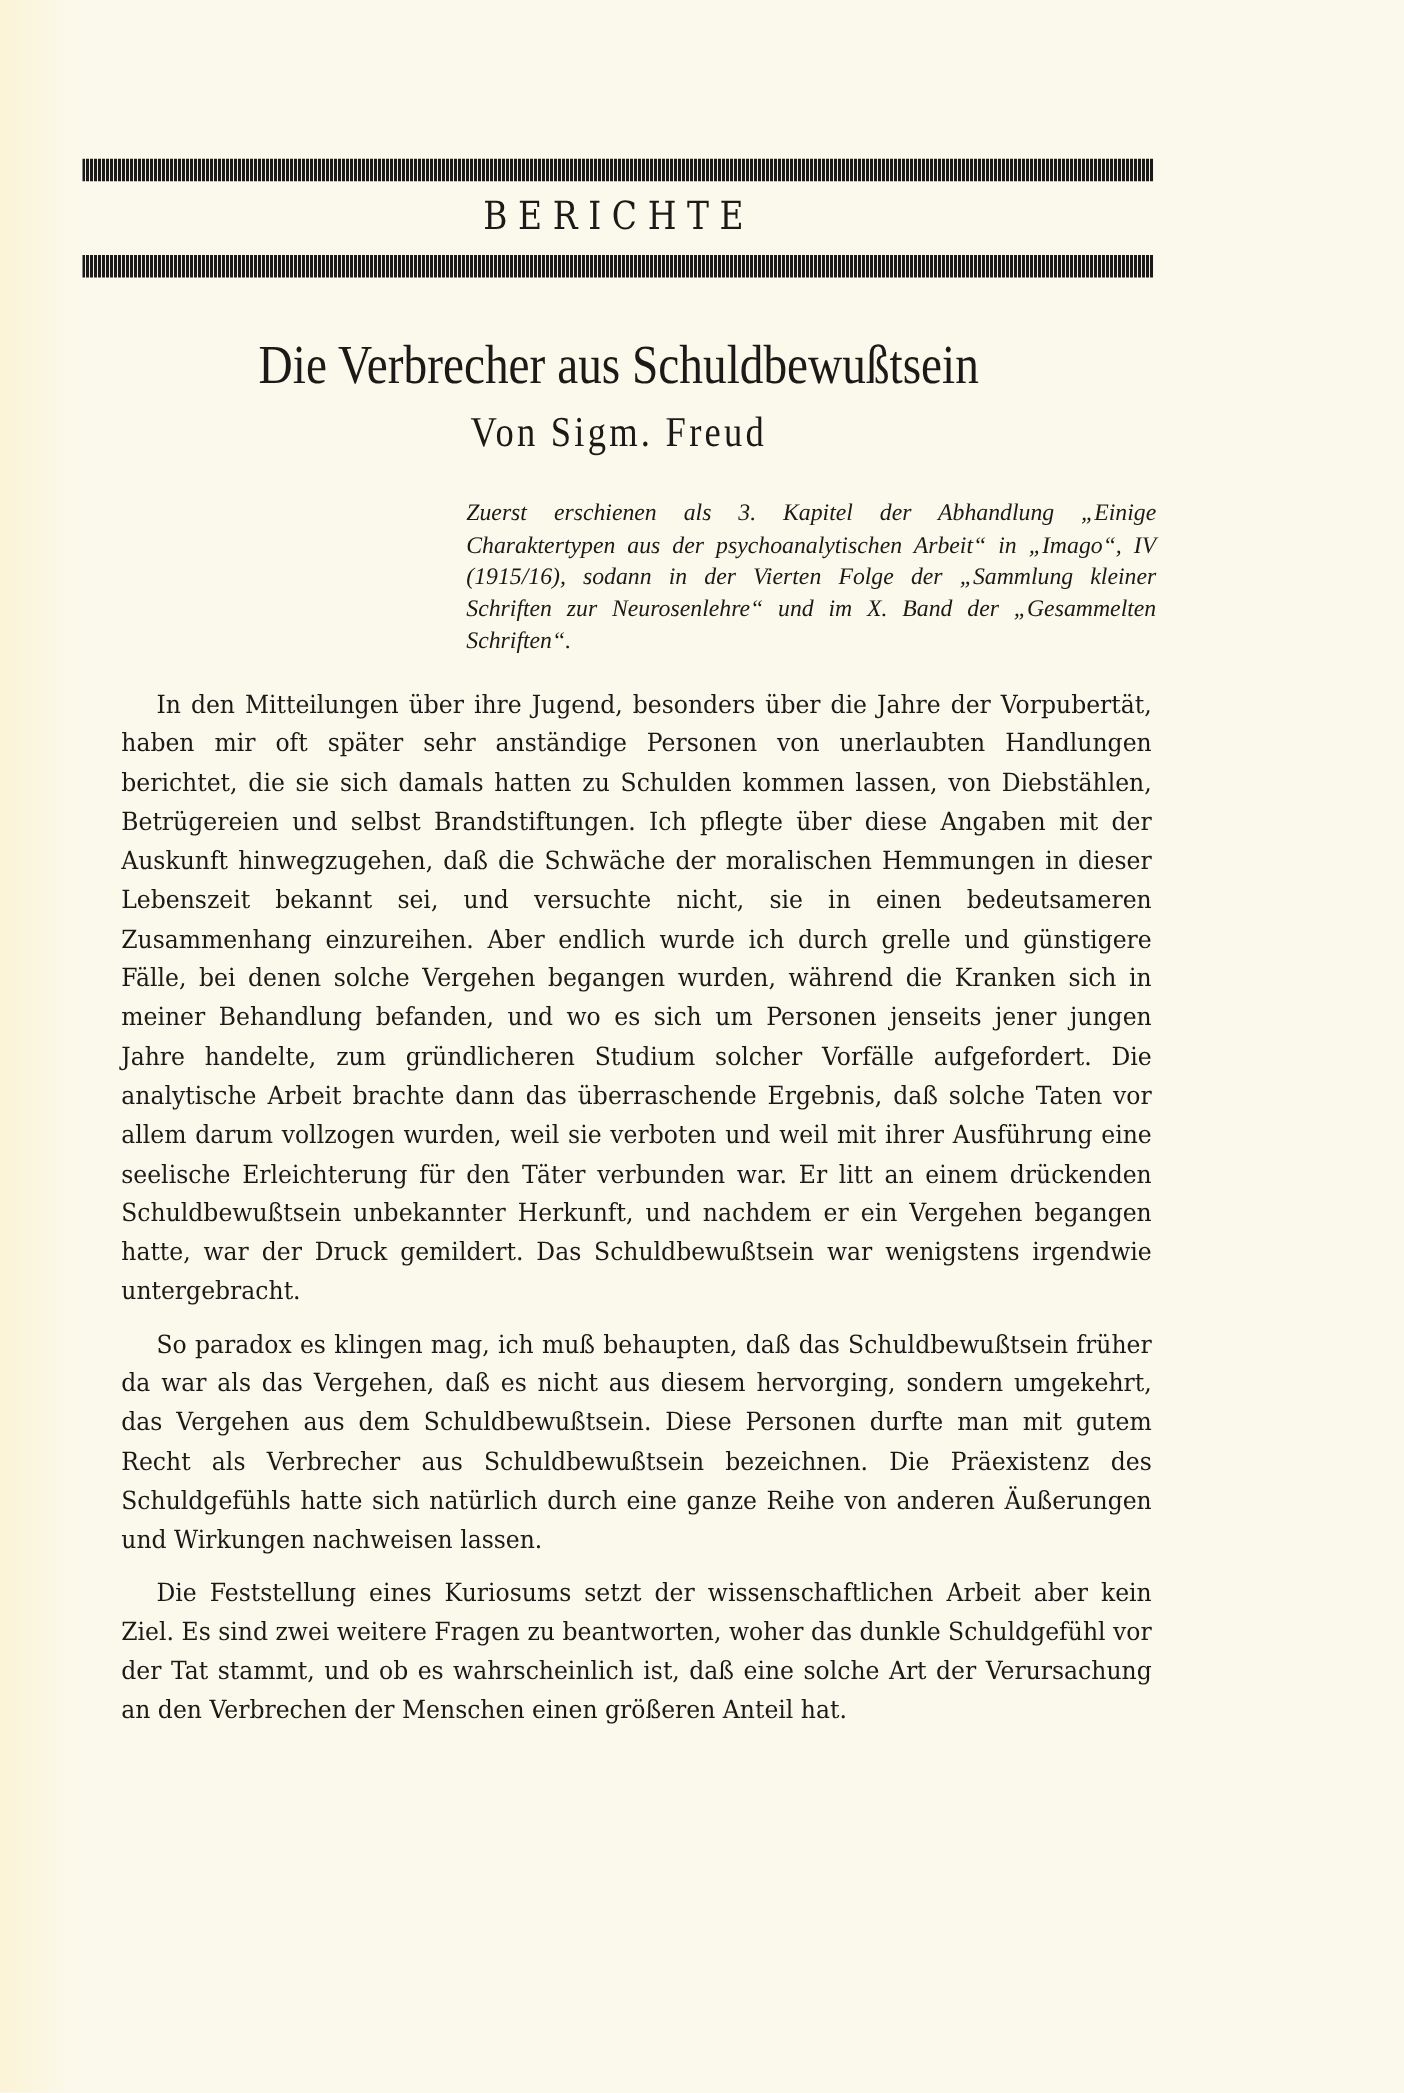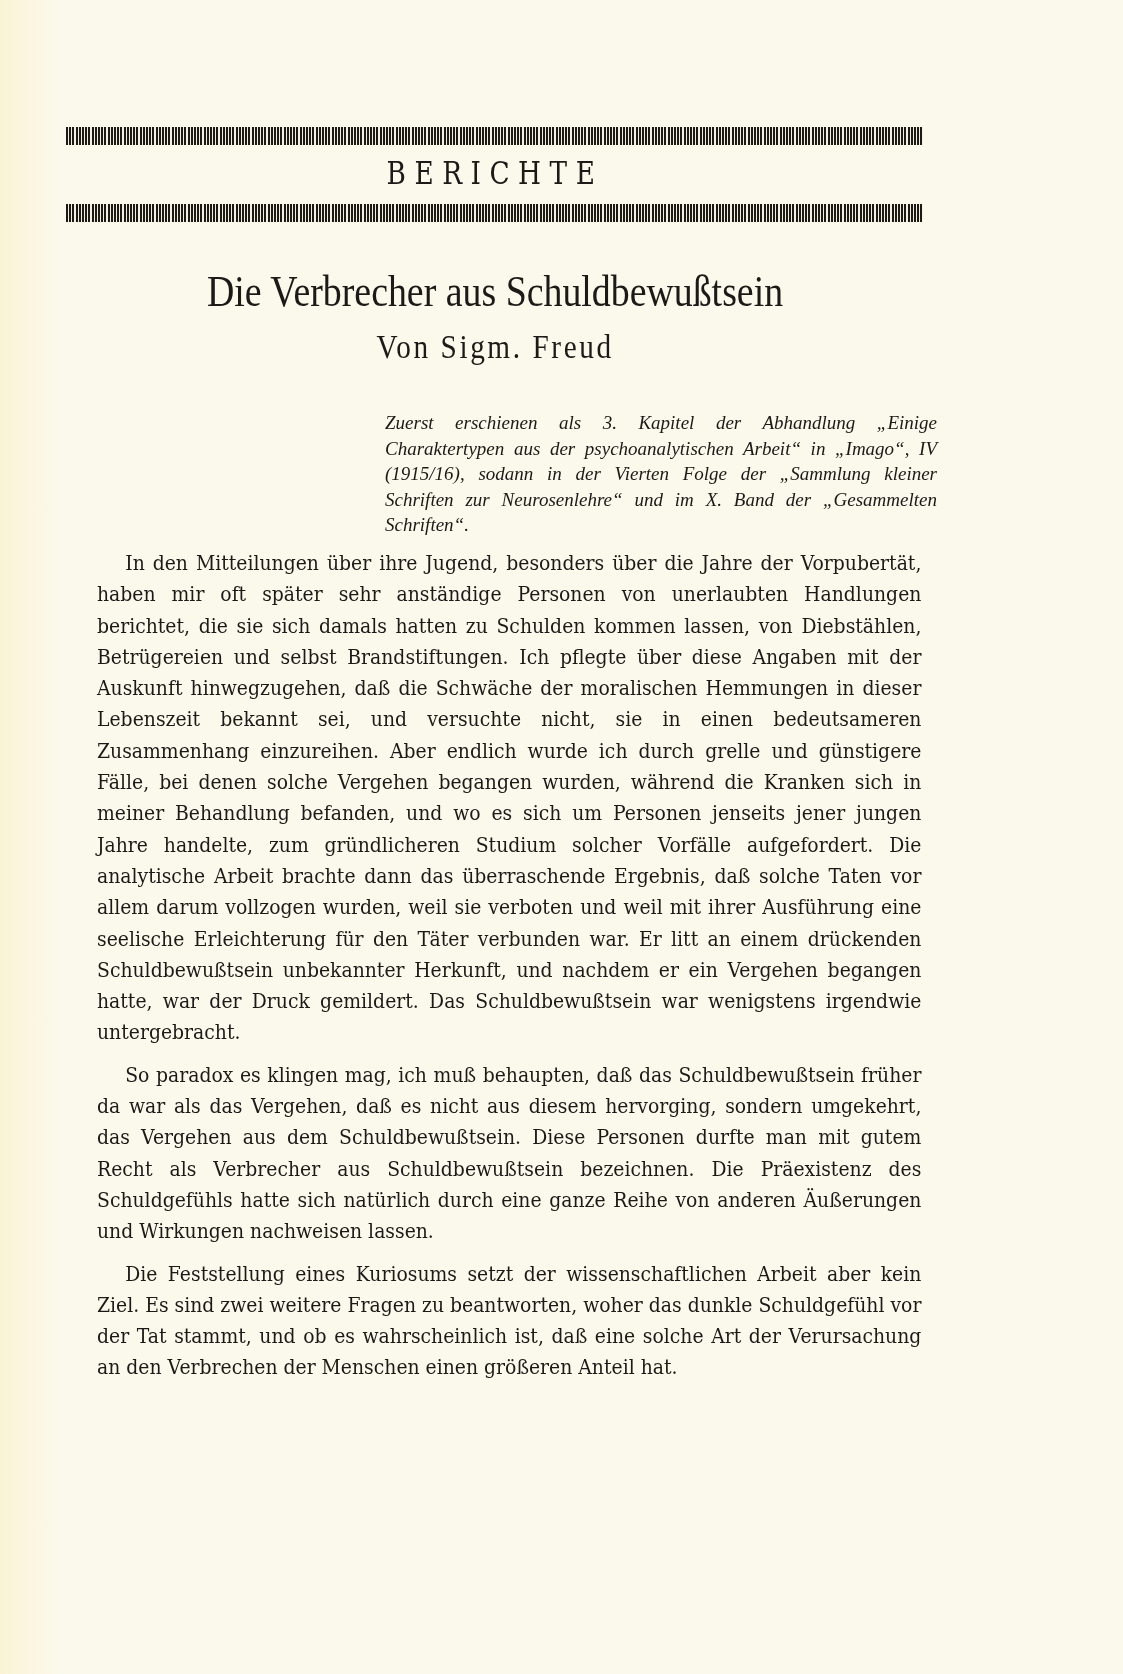--- a/index.html
+++ b/index.html
@@ -32,21 +32,21 @@
     }
     .author {
       position: absolute; top: 328px; left: 0; width: 990px; text-align: center;
       font-family: "Liberation Serif", serif; font-size: 34px; letter-spacing: 3px;
       transform: scaleX(0.86); transform-origin: 495px 0;
     }
     .note {
       position: absolute; top: 394px; left: 369px; width: 552px;
       font-family: "Liberation Serif", serif; font-style: italic; font-size: 19px;
       line-height: 25.5px; text-align: justify; text-align-last: left;
-      margin: 16px;
+      margin: 4px;
     }
     .body-text {
       position: absolute; top: 548px; left: 97px; width: 825px;
       font-family: "DejaVu Serif", serif; font-size: 20px;
       line-height: 31.3px; text-align: justify;
       transform: scaleX(0.94); transform-origin: 0 0;
       width: 877px;
     }
     .body-text p { margin: 0 0 11px 0; text-indent: 30px; }
   </style>

